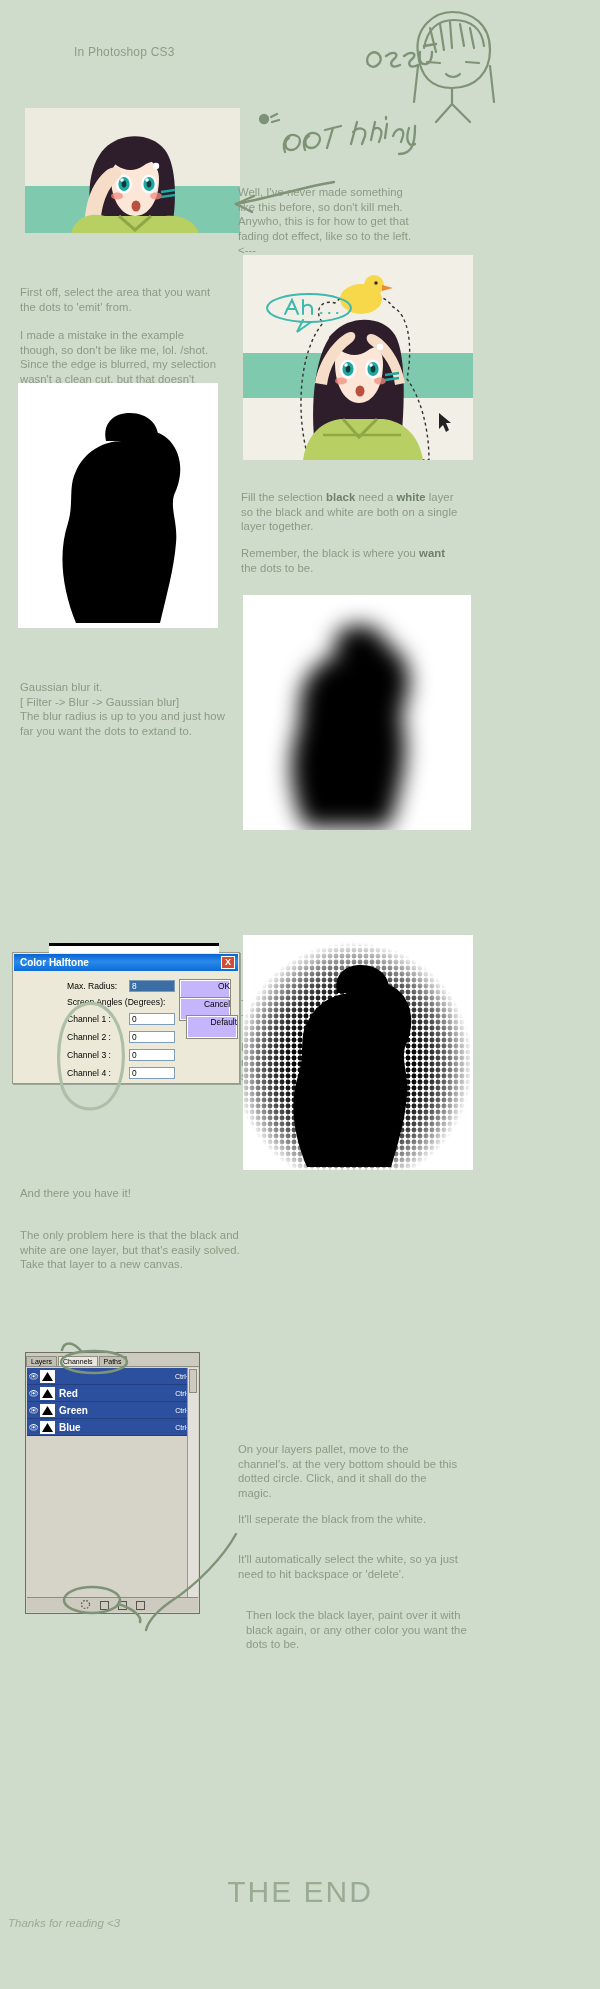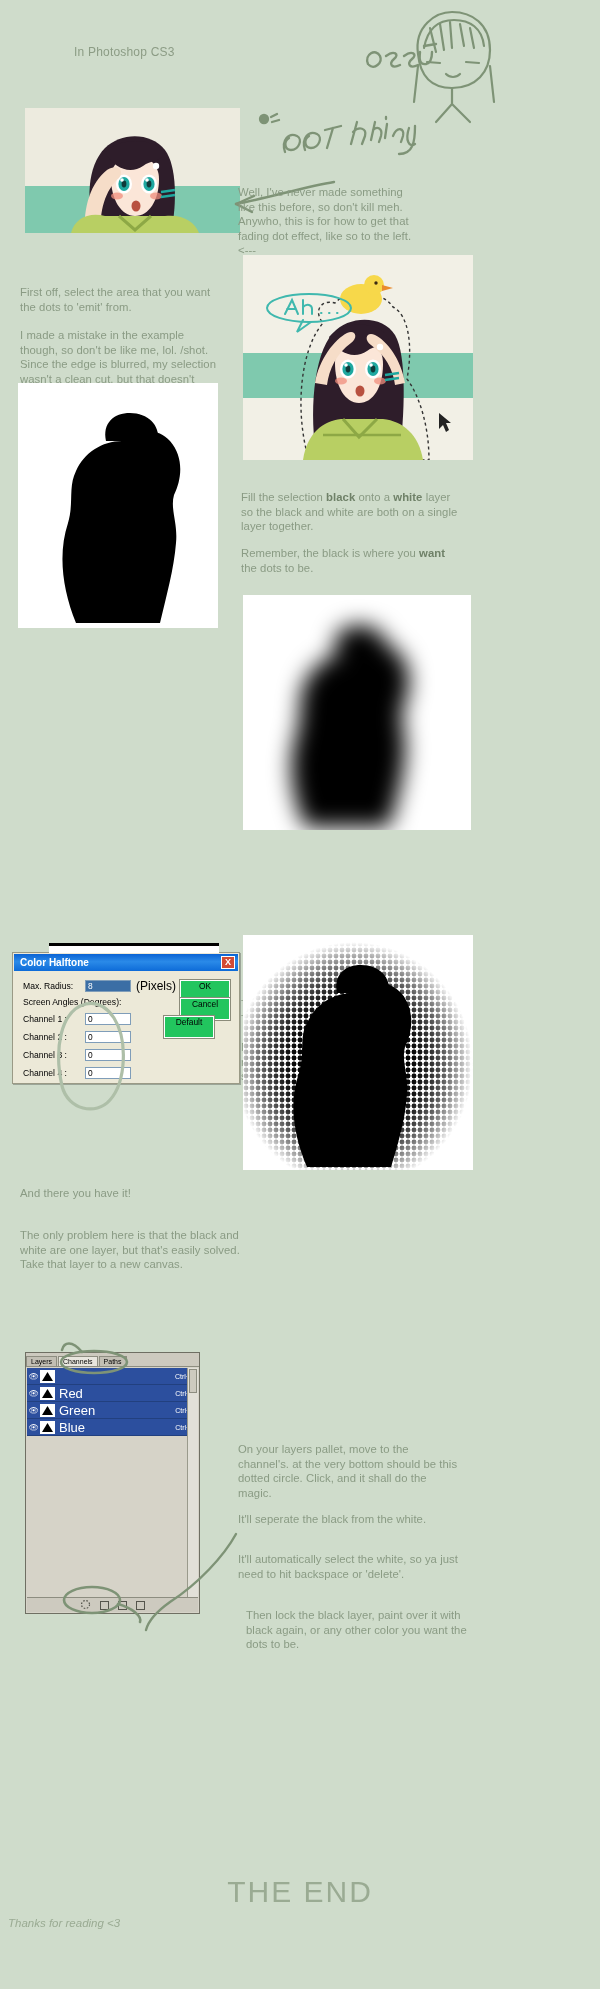--- a/index.html
+++ b/index.html
@@ -73,33 +73,33 @@
     position:absolute; left:1px; top:1px; right:1px; height:17px;
     background: linear-gradient(to bottom,#0a63d4 0%,#2a8ae8 45%,#0d6bd8 100%);
     color:#fff; font-weight:bold; font-size:10px;
     display:flex; align-items:center; padding-left:6px;
   }
   .dlg .xbtn {
     position:absolute; right:3px; top:2px; width:14px; height:13px;
     background:#d24b34; border:1px solid #fff; color:#fff;
     font-size:9px; font-weight:bold; line-height:11px; text-align:center;
   }
-  .dlg .row { position:absolute; display:flex; align-items:center; }
+  .dlg .row { position:absolute; display:flex; align-items:center;margin-left:44px; }
   .dlg .lbl { width:62px; }
   .dlg input[type=text] {
     width:46px; height:12px; font-size:8.4px;
     border:1px solid #7f9db9; background:#fff; padding:0 2px;
     font-family:"Liberation Sans", sans-serif;
   }
   .dlg .sel { background:#3b6ea5 !important; color:#fff; }
   .dlg .unit { margin-left:5px; font-size:12px; }
   .dlg .btn {
     position:absolute; width:52px; height:24px;
-    background:#22c55e; border:1px solid #8b8b7a;
-    font-size:8.4px; text-align:center; line-height:13px;
+    background:#c4b5fd; border:1px solid #8b8b7a;
+    font-size:8.4px; text-align:right; line-height:13px;
     box-shadow: 0 0 0 1px #fff inset;
   }
 
   
   .pal {
     position: absolute; left: 25px; top: 1352px;
     width: 175px; height: 262px;
     background: #d6d3c8; border:1px solid #6f6f63;
     font-size: 7.4px; color:#000;
   }
@@ -114,21 +114,21 @@
   .pal .chrow {
     height:17px; display:flex; align-items:center;
     background:#2c4f9e; color:#fff; border-bottom:1px solid #1d3straight;
     border-bottom:1px solid #22407f;
   }
   .pal .eye { width:13px; text-align:center; font-size:8px; color:#fff; }
   .pal .thumb {
     width:15px; height:13px; background:#fff; margin-right:4px;
     display:flex; align-items:center; justify-content:center;
   }
-  .pal .chname { flex:1; font-weight:normal; font-size:13px; }
+  .pal .chname { flex:1; font-weight:bold; font-size:10px; }
   .pal .chkey { font-size:7px; padding-right:4px; }
   .pal .footer {
     position:absolute; left:1px; right:1px; bottom:1px; height:15px;
     background:#cdcabf; border-top:1px solid #8d8d80;
     display:flex; align-items:center; justify-content:center; gap:9px;
   }
   .pal .ficon { width:9px; height:9px; border:1px solid #55554c; }
   .pal .scroll {
     position:absolute; right:1px; top:15px; width:11px; bottom:16px;
     background:#e2e0d8; border-left:1px solid #9a9a8c;
@@ -303,21 +303,21 @@
   <div class="imgbox sil">
     <svg width="200" height="245" viewBox="0 0 200 245">
       <path d="M58 240 C44 206 40 170 50 140 C56 120 50 104 58 88 C66 70 84 58 104 58
                C118 46 140 44 152 58 C166 74 164 96 156 112 C152 126 160 140 158 160
                C156 186 148 214 142 240 Z" fill="#000"></path>
       <path d="M88 58 C84 40 96 30 112 30 C130 30 142 42 140 58" fill="#000"></path>
     </svg>
   </div>
 
   <div class="para" style="left:241px; top:490px; width:220px;">
-    <span>Fill the selection </span><b>black</b><span> onto a </span><b>white</b><span> layer so the black and white are both on a single layer together.</span>
+    <span>Fill the selection </span><b>black</b><span> need a </span><b>white</b><span> layer so the black and white are both on a single layer together.</span>
   </div>
   <div class="para" style="left:241px; top:546px; width:220px;">
     <span>Remember, the black is where you </span><b>want</b><span> the dots to be.</span>
   </div>
 
   <div class="imgbox blur">
     <svg width="228" height="235" viewBox="0 0 228 235">
       <defs>
           <filter id="gb" x="-30%" y="-30%" width="160%" height="160%">
             <feGaussianBlur stdDeviation="11"></feGaussianBlur>
@@ -325,20 +325,23 @@
         </defs>
       <g filter="url(#gb)">
         <path d="M62 232 C48 200 44 166 54 138 C60 118 54 102 62 88 C70 70 88 58 108 58
                  C122 46 144 44 156 58 C170 74 168 96 160 112 C156 126 164 140 162 160
                  C160 186 152 212 146 232 Z" fill="#000"></path>
         <path d="M92 58 C88 40 100 30 116 30 C134 30 146 42 144 58" fill="#000"></path>
       </g>
     </svg>
   </div>
 
+  <div class="para" style="left:20px; top:680px; width:215px; white-space:pre-line;">Gaussian blur it.
+[ Filter -&gt; Blur -&gt; Gaussian blur]
+The blur radius is up to you and just how far you want the dots to extand to.</div>
 
   <div class="dlg">
     <div class="topstrip"></div>
     <div class="tbar">
       <span>Color Halftone</span>
       <span class="xbtn">X</span>
     </div>
 
     <div class="row" style="left:10px; top:26px;">
       <span class="lbl">Max. Radius:</span>
@@ -362,21 +365,21 @@
       <span class="lbl">Channel 3 :</span>
       <input type="text" value="0" style="">
     </div>
     <div class="row" style="left:10px; top:114px;">
       <span class="lbl">Channel 4 :</span>
       <input type="text" value="0" style="">
     </div>
 
     <div class="btn" style="right:8px; top:26px;">OK</div>
     <div class="btn" style="right:8px; top:44px;">Cancel</div>
-    <div class="btn" style="right:24px; top:62px;margin-left:36px;">Default</div>
+    <div class="btn" style="right:1px; top:62px;margin-left:36px;">Default</div>
   </div>
 
   <div class="doodle" style="left:52px; top:1000px;">
     <svg width="88" height="120" viewBox="0 0 88 120" fill="none" stroke="#aebfa8" stroke-width="3.2" stroke-linecap="round">
       <path d="M34 4 C8 10 2 50 10 86 C16 110 44 116 58 100 C74 82 76 40 62 18 C54 6 44 2 34 4"></path>
     </svg>
   </div>
 
   <div class="para" style="left:241px; top:997px; width:225px;">
     <span>Then go to </span><b>filter</b><span>, </span><b>pixelate</b><span>, </span><b>color halftone</b><span>. This box should come up.</span>

